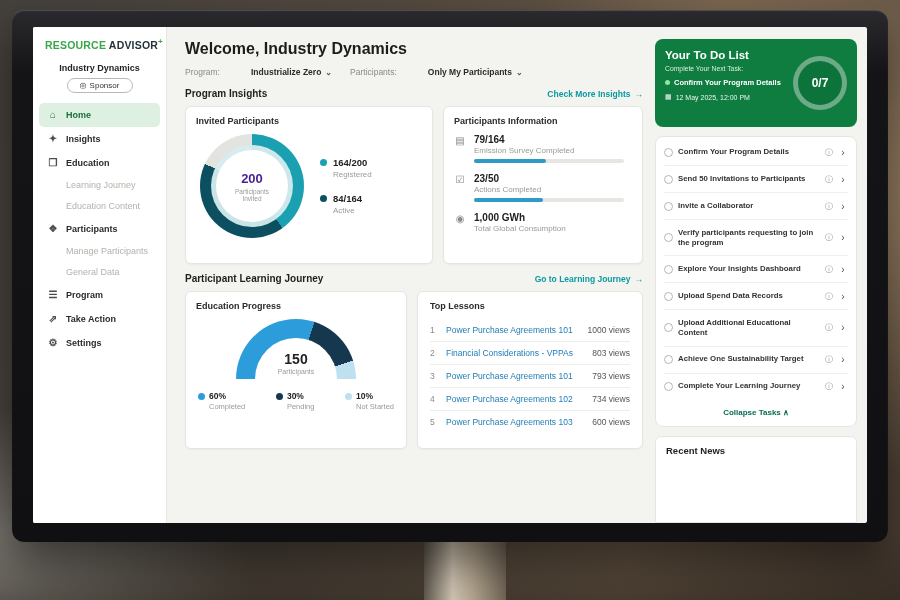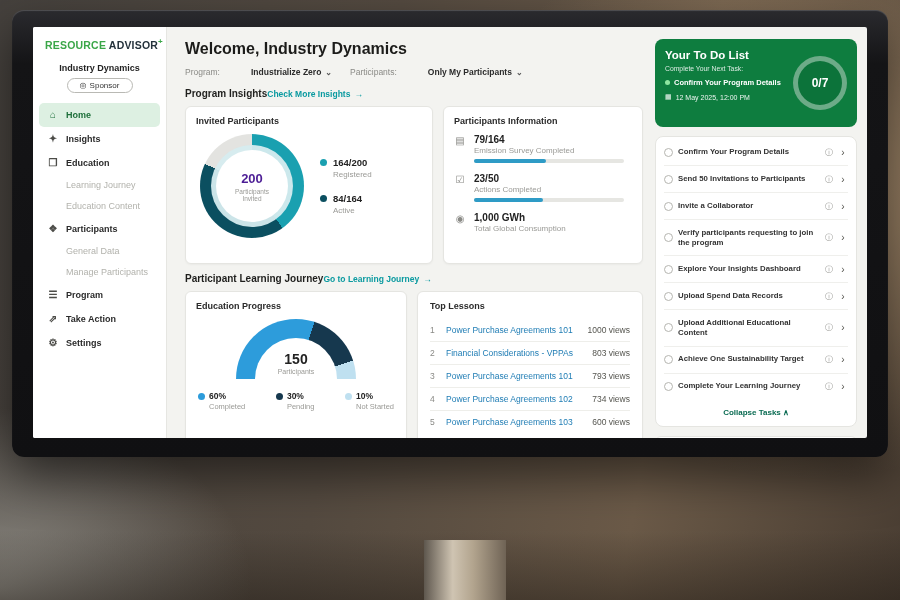--- a/index.html
+++ b/index.html
@@ -10,21 +10,21 @@
       radial-gradient(ellipse 520px 420px at 90% 32%, #a3896a 0%, rgba(163,137,106,0) 68%),
       radial-gradient(ellipse 420px 300px at 0% 98%, #8f8c85 0%, rgba(143,140,133,0) 60%),
       linear-gradient(100deg, #45413d 0%, #544a40 40%, #6b5a48 72%, #4a3e33 100%);
   }
   .scene::after { content:""; position:absolute; left:0; bottom:0; width:100%; height:70px;
     background:linear-gradient(180deg, rgba(30,24,18,0) 0%, rgba(30,24,18,0.45) 100%); }
 
   .stand { position:absolute; left:424px; top:540px; width:82px; height:60px; z-index:1;
     background:linear-gradient(90deg,#5e574e 0%,#cfc4b2 35%,#b2a48e 60%,#6f6355 100%); }
 
-  .monitor { position:absolute; left:12px; top:10px; width:876px; height:447px; z-index:2;
+  .monitor { position:absolute; left:12px; top:10px; width:876px; height:532px; z-index:2;
     background:linear-gradient(180deg,#2a2a2e 0%,#141416 12%,#101012 100%);
     border-radius:12px; padding:17px 21px 19px;
     box-shadow:0 20px 45px rgba(0,0,0,0.5), inset 0 1px 1px rgba(255,255,255,0.18); }
 
   .screen { position:relative; width:100%; height:100%; background:#f3f3f0; display:flex;
     color:#333; font-size:9px; border-radius:2px; overflow:hidden; }
 
   
   .sidebar { width:134px; flex-shrink:0; background:#fff; border-right:1px solid #e6e6e2; padding-top:10px; }
   .brand { padding:0 12px; font-size:10.5px; font-weight:bold; letter-spacing:0.2px; white-space:nowrap; }
@@ -41,21 +41,21 @@
   .nav-icon { width:12px; text-align:center; font-size:10px; color:#4c4c48; }
   .nav-item.active .nav-icon { color:#1d6f3a; }
 
   
   .main { flex:1; min-width:0; padding:13px 12px 0 18px; }
   .welcome { font-size:16px; font-weight:bold; color:#1c1c1a; margin-bottom:9px; }
   .filters { display:flex; align-items:center; gap:6px; font-size:8.5px; margin-bottom:11px; }
   .f-label { color:#8a8a86; }
   .f-value { display:flex; align-items:center; gap:4px; font-weight:bold; color:#2b2b2b; margin-right:12px; cursor:pointer;margin-left:25px; }
   .chev { font-size:8px; color:#555; }
-  .section-row { display:flex; align-items:center; margin:4px 0 7px; }
+  .section-row { display:flex; justify-content:space-between; align-items:center; margin:4px 0 7px; }
   .section-row h2 { font-size:10px; color:#1f1f1d; }
   .link { display:flex; align-items:center; gap:4px; color:#0a9aa0; font-weight:bold; font-size:8.5px; cursor:pointer; text-decoration:none; }
   .cards-row { display:flex; gap:10px; margin-bottom:9px; }
   .card { background:#fff; border:1px solid #e5e5e1; border-radius:6px; padding:9px 10px; box-shadow:0 1px 2px rgba(0,0,0,0.04); }
   .card-title { font-size:9px; font-weight:bold; color:#2b2b2b; margin-bottom:8px; }
 
   .invited-card { width:248px; height:158px; }
   .donut-wrap { display:flex; align-items:center; gap:16px; padding-left:4px; }
   .donut { position:relative; width:104px; height:104px; border-radius:50%; background:#e3e3e0; }
   .donut-hole { position:absolute; inset:16px; background:#fff; border-radius:50%;
@@ -151,24 +151,24 @@
               <span>Learning Journey</span>
             </div>
           <div class="nav-item sub">
               <span>Education Content</span>
             </div>
           <div class="nav-item">
               <span class="nav-icon">❖</span>
               <span>Participants</span>
             </div>
           <div class="nav-item sub">
+              <span>Manage Participants</span>
+            </div>
+          <div class="nav-item sub">
               <span>General Data</span>
-            </div>
-          <div class="nav-item sub">
-              <span>Manage Participants</span>
             </div>
           <div class="nav-item">
               <span class="nav-icon">☰</span>
               <span>Program</span>
             </div>
           <div class="nav-item">
               <span class="nav-icon">⇗</span>
               <span>Take Action</span>
             </div>
           <div class="nav-item">

